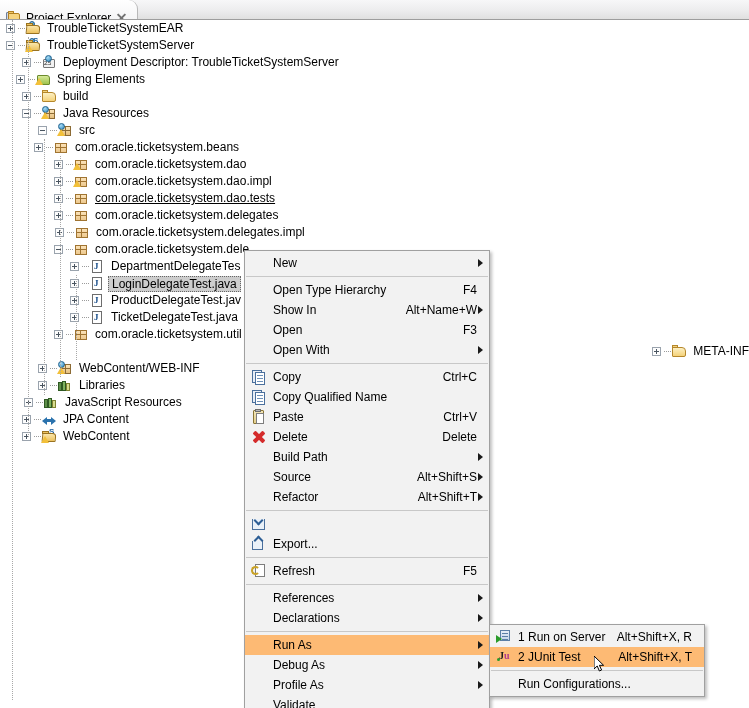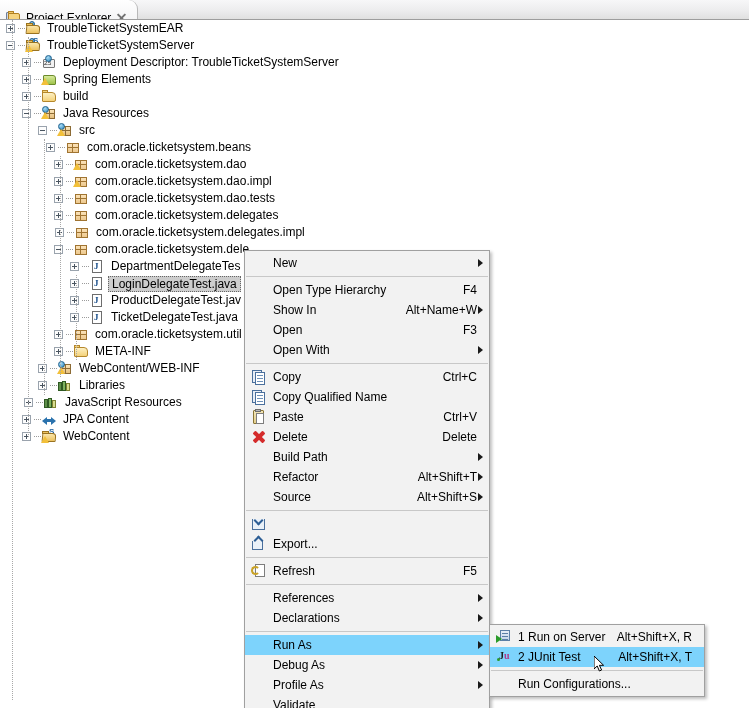--- a/index.html
+++ b/index.html
@@ -256,21 +256,21 @@
     font-size: 12px;
   }
   .menu-item {
     position: relative;
     height: 20px; line-height: 20px;
     display: flex; align-items: center;
     padding: 0 0 0 4px;
     white-space: nowrap;
     color: #000;
   }
-  .menu-item.hl { background: #7dd3fc; }
+  .menu-item.hl { background: #fdba74; }
   .mi-icon {
     width: 20px; height: 18px; position: relative; flex: 0 0 auto;
   }
   .mi-label { flex: 1 1 auto; padding-left: 4px; }
   .mi-accel { flex: 0 0 auto; padding-right: 12px; color: #000; }
   .mi-arrow {
     position: absolute; right: 6px; top: 50%;
     width: 0; height: 0; margin-top: -4px;
     border-top: 4px solid transparent; border-bottom: 4px solid transparent;
     border-left: 5px solid #1a1a1a;
@@ -416,21 +416,21 @@
       <div class="row" style="padding-left: 22px;">
         <span class="exp plus"></span>
         <span class="connector"></span>
         <span class="ico ico-dd">
           <span class="sq"></span>
           <span class="num">2.5</span>
           <span class="globe"></span>
         </span>
         <span class="txt">Deployment Descriptor: TroubleTicketSystemServer</span>
       </div>
-      <div class="row" style="padding-left: 22px;">
+      <div class="row" style="padding-left: 16px;">
         <span class="exp plus"></span>
         <span class="connector"></span>
         <span class="ico ico-spring">
           <span class="f"></span>
           <span class="warn"></span>
         </span>
         <span class="txt">Spring Elements</span>
       </div>
       <div class="row" style="padding-left: 22px;">
         <span class="exp plus"></span>
@@ -458,21 +458,21 @@
         <span class="connector"></span>
         <span class="ico ico-jres">
           <span class="pkgbase"></span>
           <span class="h1"></span>
           <span class="v1"></span>
           <span class="globe"></span>
           <span class="warn"></span>
         </span>
         <span class="txt">src</span>
       </div>
-      <div class="row" style="padding-left: 46px;">
+      <div class="row" style="padding-left: 34px;">
         <span class="exp plus"></span>
         <span class="connector"></span>
         <span class="ico ico-pkg">
           <span class="p"></span>
           <span class="h"></span>
           <span class="v"></span>
         </span>
         <span class="txt">com.oracle.ticketsystem.beans</span>
       </div>
       <div class="row" style="padding-left: 54px;">
@@ -490,21 +490,21 @@
         <span class="exp plus"></span>
         <span class="connector"></span>
         <span class="ico ico-pkg warn">
           <span class="p"></span>
           <span class="h"></span>
           <span class="v"></span>
           <span class="warn"></span>
         </span>
         <span class="txt">com.oracle.ticketsystem.dao.impl</span>
       </div>
-      <div class="row" style="padding-left: 54px;">
+      <div class="row" style="padding-left: 54px; text-decoration: underline;">
         <span class="exp plus"></span>
         <span class="connector"></span>
         <span class="ico ico-pkg">
           <span class="p"></span>
           <span class="h"></span>
           <span class="v"></span>
         </span>
         <span class="txt">com.oracle.ticketsystem.dao.tests</span>
       </div>
       <div class="row" style="padding-left: 54px;">
@@ -576,21 +576,21 @@
       <div class="row" style="padding-left: 54px;">
         <span class="exp plus"></span>
         <span class="connector"></span>
         <span class="ico ico-pkg">
           <span class="p"></span>
           <span class="h"></span>
           <span class="v"></span>
         </span>
         <span class="txt">com.oracle.ticketsystem.util</span>
       </div>
-      <div class="row" style="padding-left: 54px;">
+      <div class="row" style="padding-left: 54px; justify-content: flex-end;">
         <span class="exp plus"></span>
         <span class="connector"></span>
         <span class="ico ico-folder">
           <span class="t"></span>
           <span class="f"></span>
         </span>
         <span class="txt">META-INF</span>
       </div>
       <div class="row" style="padding-left: 38px;">
         <span class="exp plus"></span>
@@ -727,28 +727,28 @@
         <span class="mi-accel">Delete</span>
       </div>
       <div class="menu-item">
         <span class="mi-icon"></span>
         <span class="mi-label">Build Path</span>
         <span class="mi-accel"></span>
         <span class="mi-arrow"></span>
       </div>
       <div class="menu-item">
         <span class="mi-icon"></span>
+        <span class="mi-label">Source</span>
+        <span class="mi-accel">Alt+Shift+S</span>
+        <span class="mi-arrow"></span>
+      </div>
+      <div class="menu-item">
+        <span class="mi-icon"></span>
         <span class="mi-label">Refactor</span>
         <span class="mi-accel">Alt+Shift+T</span>
-        <span class="mi-arrow"></span>
-      </div>
-      <div class="menu-item">
-        <span class="mi-icon"></span>
-        <span class="mi-label">Source</span>
-        <span class="mi-accel">Alt+Shift+S</span>
         <span class="mi-arrow"></span>
       </div>
       <div class="sep"></div>
       <div class="menu-item">
         <span class="mi-icon">
           <span class="mic mic-imp" style="width: 16px; height: 16px;">
             <span class="box"></span>
             <span class="ar"></span>
           </span>
         </span>

